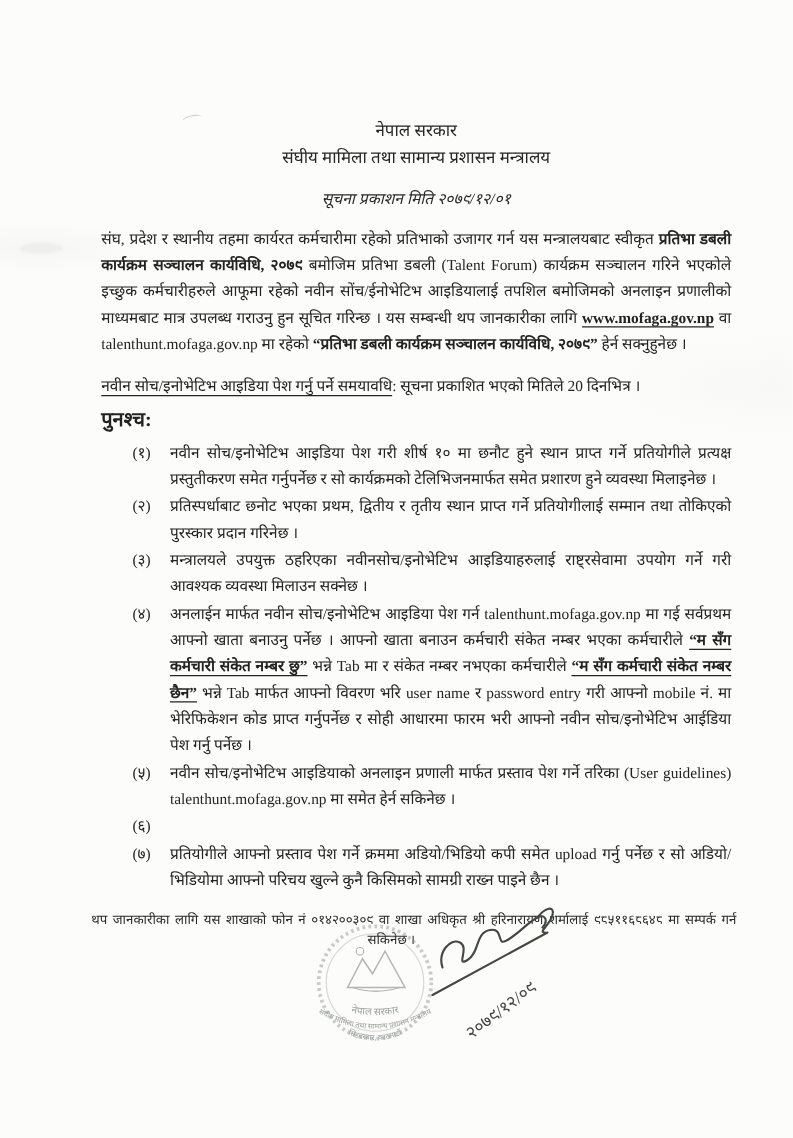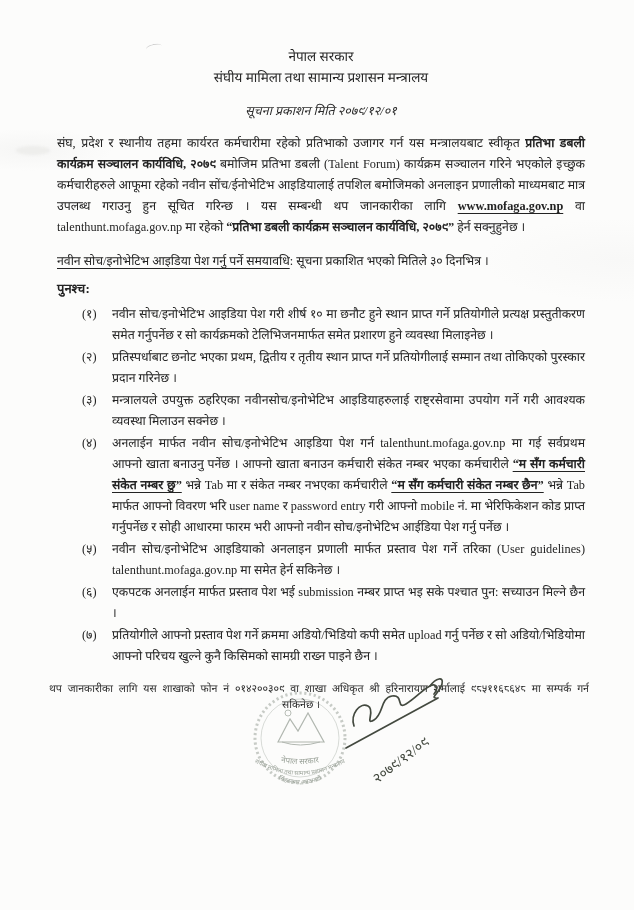--- a/index.html
+++ b/index.html
@@ -6,47 +6,48 @@
   body{
     width:634px;height:910px;
     background:#fcfcfb;
     font-family:"Liberation Serif","DejaVu Serif",serif;
     color:#232323;
     position:relative;
     overflow:hidden;
   }
   .page{
     position:absolute;inset:0;
-    padding:46px 49px 0 57px;
+    padding:46px 49px 0 81px;
     box-sizing:border-box;
     background:
       radial-gradient(ellipse 120px 30px at 30px 150px, rgba(190,190,190,.10), transparent 70%),
       radial-gradient(ellipse 200px 60px at 620px 260px, rgba(200,200,200,.08), transparent 70%),
       #fcfcfb;
+    margin-top: 48px;
   }
   .center{text-align:center;}
   .hdr-line{font-size:13.5px;line-height:21px;color:#262626;}
   .hdr-branch{font-size:13px;line-height:21px;color:#262626;}
   .doc-title{
     font-size:15px;font-weight:bold;color:#171717;
     text-decoration:underline;text-underline-offset:3px;
     line-height:24px;margin-top:3px;letter-spacing:.2px;
   }
   .pub-date{
     font-size:12.5px;font-style:italic;color:#2a2a2a;
     margin-top:14px;line-height:18px;
   }
   .body-text{font-size:12.3px;line-height:21px;text-align:justify;}
   .intro{margin-top:13px;}
   .b{font-weight:bold;}
   .u{text-decoration:underline;text-underline-offset:2.5px;}
   .lead-line{font-size:12.3px;line-height:22px;margin-top:1px;}
   .lead-line:first-of-type{margin-top:9px;}
   .lead{font-weight:normal;text-decoration:underline;text-underline-offset:2.5px;text-align:right;}
-  .postscript{font-size:13px;font-weight:bold;margin-top:7px;line-height:20px;}
+  .postscript{font-size:16px;font-weight:bold;margin-top:7px;line-height:20px;}
   .notice-list{margin:5px 0 0 0;padding:0;list-style:none;}
   .notice-list li{
     display:flex;align-items:flex-start;
     margin:0 0 1px 0;
   }
   .num{
     flex:0 0 30px;margin-left:25px;
     font-size:12.3px;line-height:21px;color:#232323;
   }
   .li-text{flex:1;font-size:12.3px;line-height:21px;text-align:justify;color:#232323;}
@@ -82,21 +83,21 @@
 
   <div class="center">
     <div class="hdr-line">नेपाल सरकार</div>
     <div class="hdr-line">संघीय मामिला तथा सामान्य प्रशासन मन्त्रालय</div>
     <div class="pub-date">सूचना प्रकाशन मिति २०७९/१२/०१</div>
   </div>
 
   <p class="body-text intro"><span>संघ, प्रदेश र स्थानीय तहमा कार्यरत कर्मचारीमा रहेको प्रतिभाको उजागर गर्न यस मन्त्रालयबाट स्वीकृत </span><span class="b">प्रतिभा डबली कार्यक्रम सञ्चालन कार्यविधि, २०७९</span><span> बमोजिम प्रतिभा डबली (Talent Forum) कार्यक्रम सञ्चालन गरिने भएकोले इच्छुक कर्मचारीहरुले आफूमा रहेको नवीन सोंच/ईनोभेटिभ आइडियालाई तपशिल बमोजिमको अनलाइन प्रणालीको माध्यमबाट मात्र उपलब्ध गराउनु हुन सूचित गरिन्छ ।  यस सम्बन्धी थप जानकारीका लागि </span><span class="b u">www.mofaga.gov.np</span><span> वा talenthunt.mofaga.gov.np मा रहेको </span><span class="b">“प्रतिभा डबली कार्यक्रम सञ्चालन कार्यविधि, २०७९”</span><span> हेर्न सक्नुहुनेछ ।</span></p>
 
   <div class="lead-line">
-    <span class="lead">नवीन सोच/इनोभेटिभ आइडिया पेश गर्नु पर्ने समयावधि</span><span>: सूचना प्रकाशित भएको मितिले ३० दिनभित्र ।</span>
+    <span class="lead">नवीन सोच/इनोभेटिभ आइडिया पेश गर्नु पर्ने समयावधि</span><span>: सूचना प्रकाशित भएको मितिले 20 दिनभित्र ।</span>
   </div>
 
 
   <div class="postscript">पुनश्च:</div>
 
   <ol class="notice-list">
     <li>
       <span class="num">(१)</span>
       <span class="li-text"><span>नवीन सोच/इनोभेटिभ आइडिया पेश गरी शीर्ष १० मा छनौट हुने स्थान प्राप्त गर्ने प्रतियोगीले प्रत्यक्ष प्रस्तुतीकरण समेत गर्नुपर्नेछ र सो कार्यक्रमको टेलिभिजनमार्फत समेत प्रशारण हुने व्यवस्था मिलाइनेछ ।</span></span>
     </li>
@@ -111,21 +112,20 @@
     <li>
       <span class="num">(४)</span>
       <span class="li-text"><span>अनलाईन मार्फत नवीन सोच/इनोभेटिभ आइडिया पेश गर्न talenthunt.mofaga.gov.np मा गई सर्वप्रथम आफ्नो खाता बनाउनु पर्नेछ ।  आफ्नो खाता बनाउन कर्मचारी संकेत नम्बर भएका कर्मचारीले </span><span class="b u">“म सँग कर्मचारी संकेत नम्बर छु”</span><span> भन्ने Tab मा र संकेत नम्बर नभएका कर्मचारीले </span><span class="b u">“म सँग कर्मचारी संकेत नम्बर छैन”</span><span> भन्ने Tab मार्फत आफ्नो विवरण भरि user name र password entry गरी आफ्नो mobile नं. मा भेरिफिकेशन कोड प्राप्त गर्नुपर्नेछ र सोही आधारमा फारम भरी आफ्नो नवीन सोच/इनोभेटिभ आईडिया पेश गर्नु पर्नेछ ।</span></span>
     </li>
     <li>
       <span class="num">(५)</span>
       <span class="li-text"><span>नवीन सोच/इनोभेटिभ आइडियाको अनलाइन प्रणाली मार्फत प्रस्ताव पेश गर्ने तरिका (User guidelines) talenthunt.mofaga.gov.np मा समेत हेर्न सकिनेछ ।</span></span>
     </li>
     <li>
       <span class="num">(६)</span>
-      <span class="li-text"><span>एकपटक अनलाईन मार्फत प्रस्ताव पेश भई submission नम्बर प्राप्त भइ सके पश्चात पुन: सच्याउन मिल्ने छैन ।</span></span>
     </li>
     <li>
       <span class="num">(७)</span>
       <span class="li-text"><span>प्रतियोगीले आफ्नो प्रस्ताव पेश गर्ने क्रममा अडियो/भिडियो कपी समेत upload गर्नु पर्नेछ र सो अडियो/भिडियोमा आफ्नो परिचय खुल्ने कुनै किसिमको सामग्री राख्न पाइने छैन ।</span></span>
     </li>
   </ol>
 
   <div class="footer-note">
     <div class="footer-l1">थप जानकारीका लागि यस शाखाको फोन नं ०१४२००३०९ वा शाखा अधिकृत श्री हरिनारायण शर्मालाई  ९८५११६८६४८ मा सम्पर्क गर्न</div>
     <div class="footer-l2">सकिनेछ ।</div>

